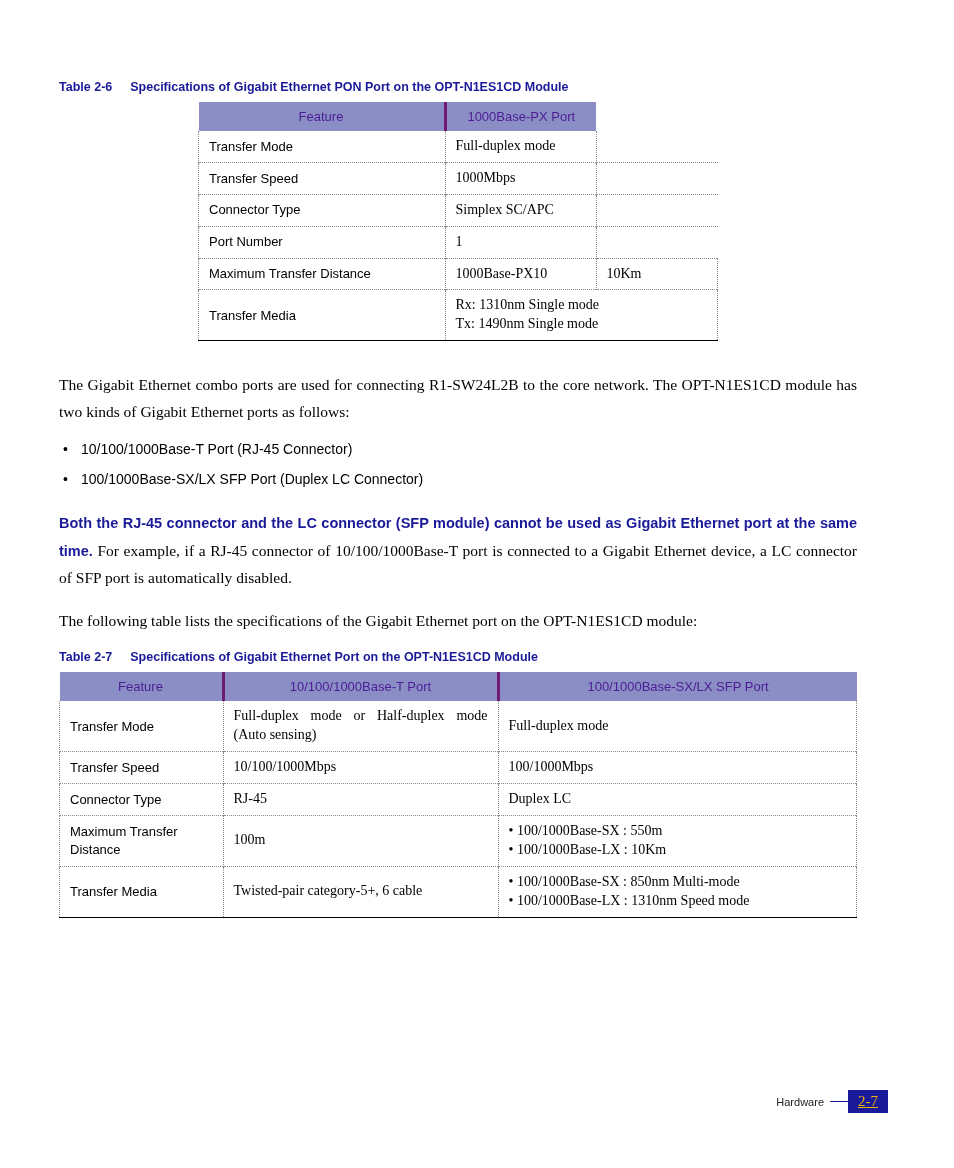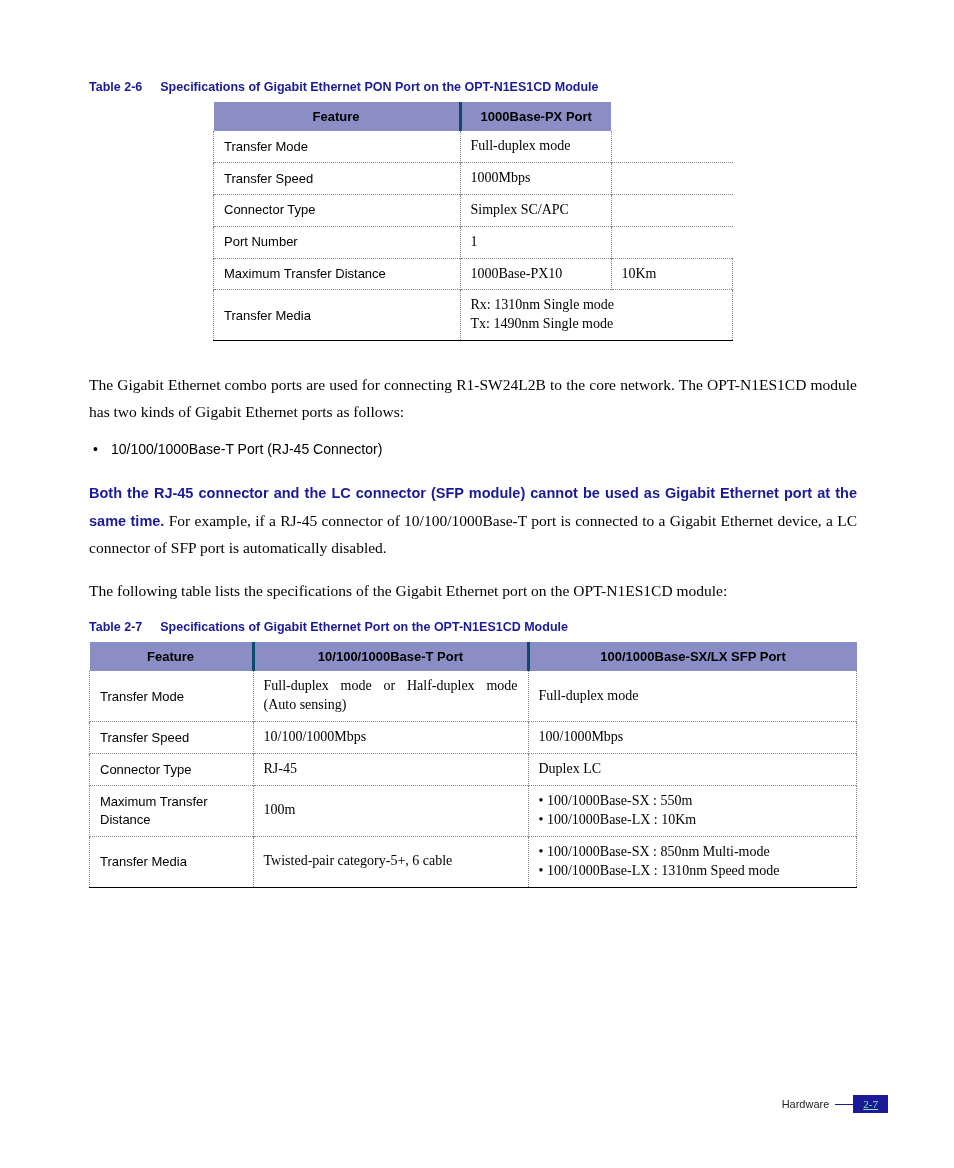--- a/index.html
+++ b/index.html
@@ -7,21 +7,21 @@
     padding: 0;
     background: #fff;
     font-family: Arial, Helvetica, sans-serif;
     color: #000;
   }
   .page {
     width: 954px;
     height: 1168px;
     position: relative;
     box-sizing: border-box;
-    padding: 80px 97px 60px 89px;
+    padding: 80px 97px 60px 59px;
   }
   .table-caption {
     color: #1a1a99;
     font-weight: bold;
     font-size: 12.5px;
     margin: 0 0 8px 0;
     font-family: Arial, Helvetica, sans-serif;
   }
   .table-caption .num {
     margin-right: 18px;
@@ -30,29 +30,29 @@
     border-collapse: collapse;
     width: 520px;
     margin: 0 auto 30px auto;
   }
   table.wide {
     width: 100%;
     margin: 0 0 30px 0;
   }
   th {
     background: #8a8ec4;
-    color: #000000;
-    font-weight: bold;
+    color: #4c1d95;
+    font-weight: normal;
     font-family: Arial, Helvetica, sans-serif;
     font-size: 13px;
     padding: 7px 10px;
     text-align: center;
   }
   th + th {
-    border-left: 3px solid #0c4a6e;
+    border-left: 3px solid #701a75;
   }
   td {
     padding: 6px 10px;
     font-size: 14px;
     line-height: 1.35;
     vertical-align: middle;
     border-left: 1px dotted #888;
     border-right: 1px dotted #888;
   }
   td.feature {
@@ -122,23 +122,23 @@
     margin-right: 6px;
   }
   .footer-line {
     width: 18px;
     height: 1px;
     background: #1a1a99;
     margin-right: 0;
   }
   .footer-badge {
     background: #1a1a99;
-    color: #86efac;
+    color: #eab308;
     font-family: "Book Antiqua", Palatino, serif;
-    font-size: 11px;
+    font-size: 15px;
     padding: 3px 10px;
     text-decoration: underline;
   }
 </style>
 </head>
 <body>
 
 <div class="page">
 
   <p class="table-caption">
@@ -182,20 +182,21 @@
         </td>
       </tr>
     </tbody>
   </table>
 
 
   <p class="body-text">The Gigabit Ethernet combo ports are used for connecting R1-SW24L2B to the core network. The OPT-N1ES1CD module has two kinds of Gigabit Ethernet ports as follows:</p>
 
   <ul class="bullets">
     <li>10/100/1000Base-T Port (RJ-45 Connector)</li>
+    <li>100/1000Base-SX/LX SFP Port (Duplex LC Connector)</li>
   </ul>
 
   <p class="body-text">
     <span class="bold-note">Both the RJ-45 connector and the LC connector (SFP module) cannot be used as Gigabit Ethernet port at the same time.</span><span> For example, if a RJ-45 connector of 10/100/1000Base-T port is connected to a Gigabit Ethernet device, a LC connector of SFP port is automatically disabled.</span>
   </p>
 
   <p class="body-text">The following table lists the specifications of the Gigabit Ethernet port on the OPT-N1ES1CD module:</p>
 
   <p class="table-caption">
     <span class="num">Table 2-7</span><span>Specifications of Gigabit Ethernet Port on the OPT-N1ES1CD Module</span>

